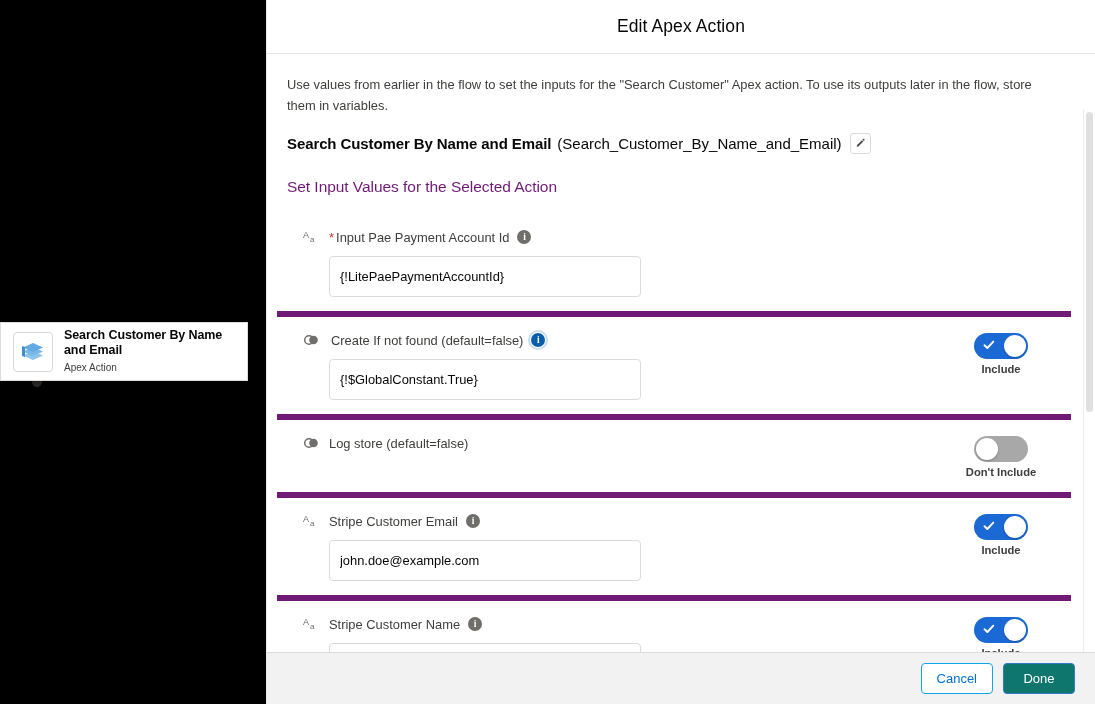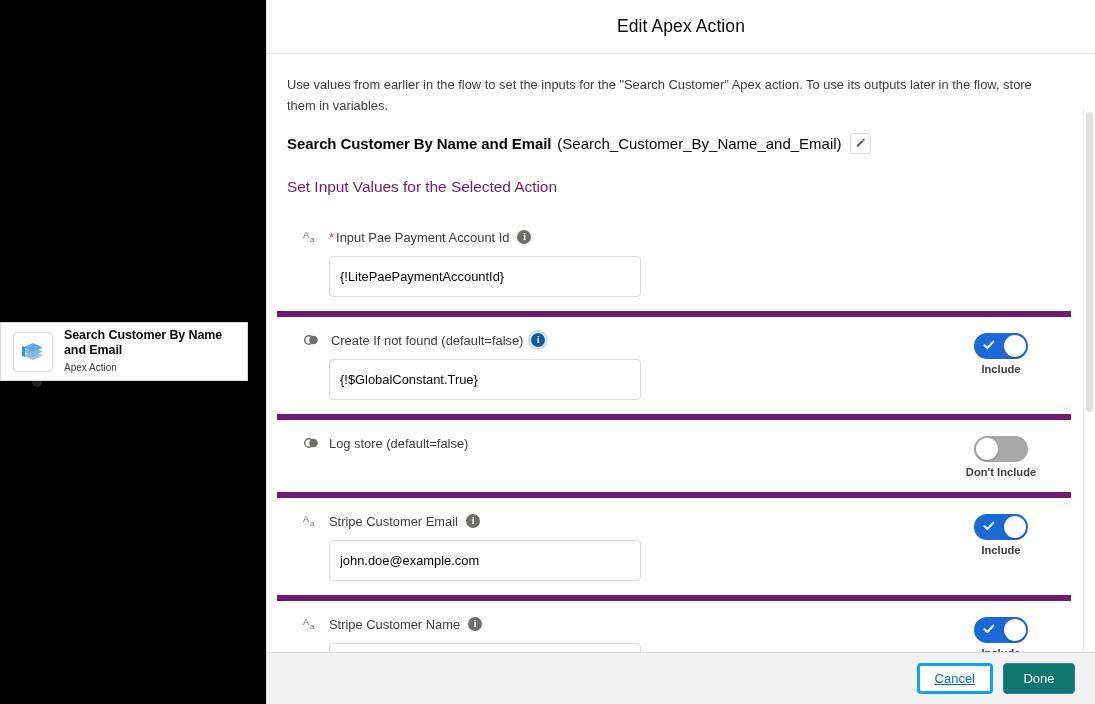--- a/index.html
+++ b/index.html
@@ -266,23 +266,22 @@
     height: 31px;
     min-width: 72px;
     border-radius: 4px;
     font-size: 13px;
     font-family: "Liberation Sans", sans-serif;
     cursor: pointer;
     padding: 0 15px;
   }
   .btn-neutral {
     background: #fff;
-    border: 3px solid #0ea5e9;
+    border: 1px solid #0ea5e9;
     color: #0070d2;
-    text-decoration: underline;
   }
   .btn-brand {
     background: #0f766e;
     border: 1px solid #3577c8;
     color: #fff;
   }
 
   
   .scroll-track {
     position: absolute;

